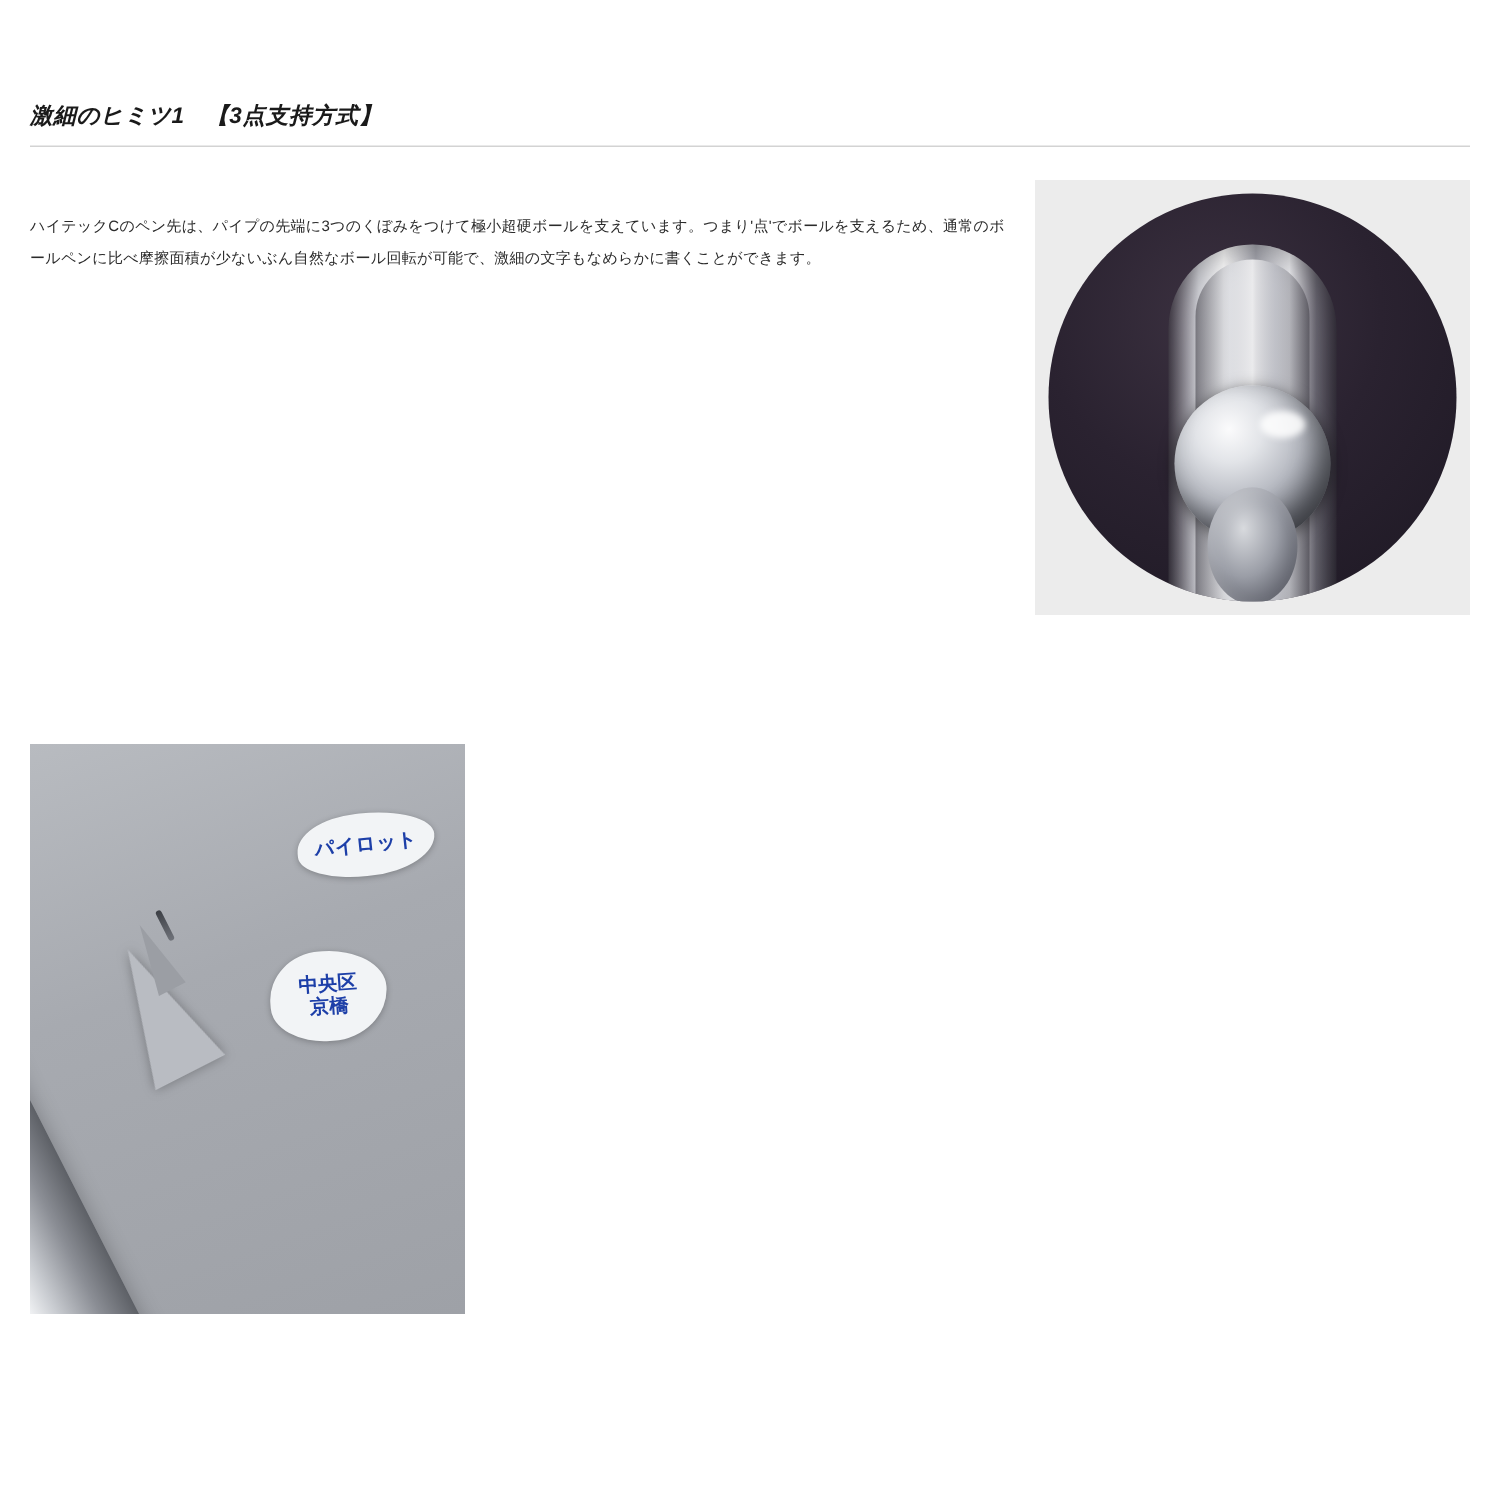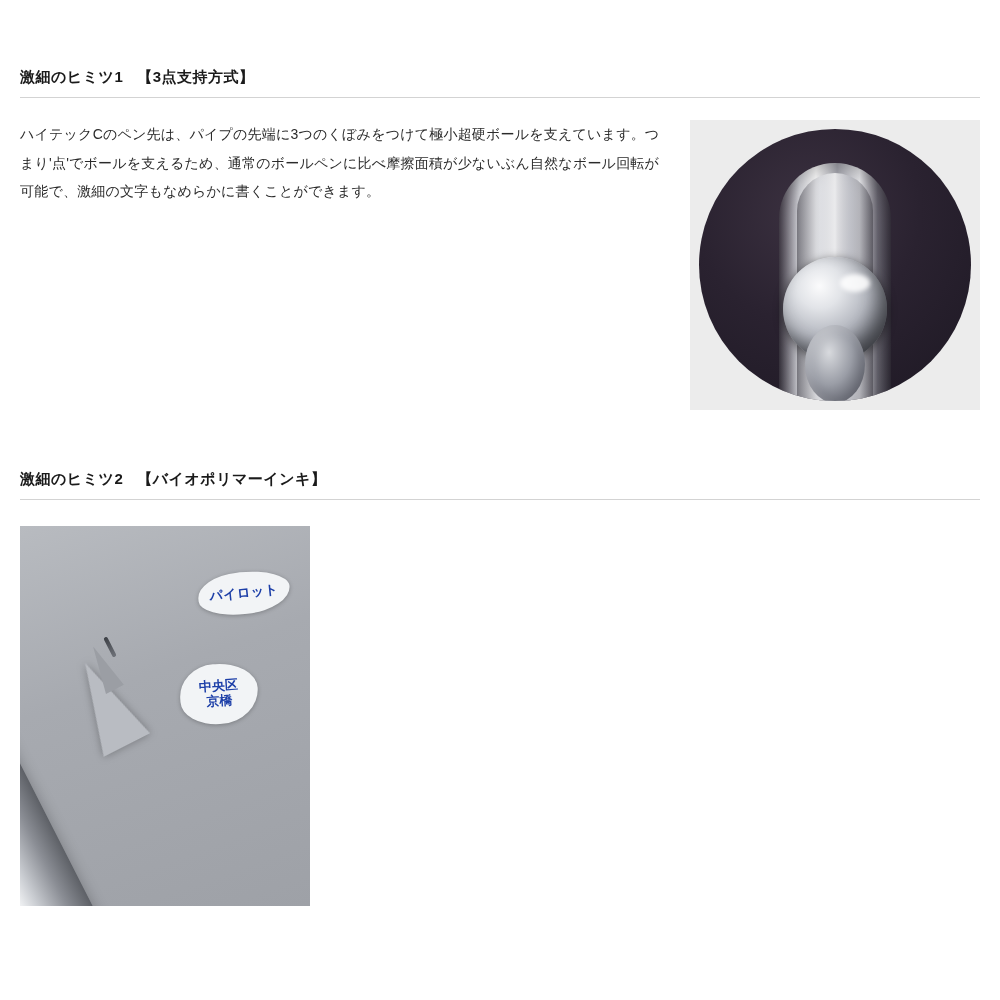--- a/index.html
+++ b/index.html
@@ -23,38 +23,40 @@
   }
 
   
   .section-heading {
     font-size: 15px;
     font-weight: bold;
     letter-spacing: 0.5px;
     color: #1a1a1a;
     padding: 0 0 10px 0;
     border-bottom: 1px solid #d3d3d3;
+    font-style: italic;
   }
   .heading-gap {
     display: inline-block;
     width: 14px;
   }
 
   
   .section-body {
     display: flex;
     align-items: flex-start;
     justify-content: space-between;
   }
   .section-text {
-    font-size: 14px;
+    font-size: 10px;
     line-height: 2.05;
     color: #2b2b2b;
     letter-spacing: 0.2px;
     max-width: 650px;
+    margin-top: 22px;
   }
   .section-text p {
     margin: 0;
   }
 
   
   .figure {
     flex: 0 0 auto;
   }
   .fig1 {
@@ -264,23 +266,20 @@
         <div class="barrel-inner"></div>
         <div class="ball"></div>
         <div class="dimple"></div>
         <div class="glint"></div>
       </div>
     </div>
   </div>
 
   <div class="spacer-3"></div>
 
-  <div class="section-heading">
-    <span>激細のヒミツ2</span><span class="heading-gap"></span><span>【バイオポリマーインキ】</span>
-  </div>
 
   <div class="spacer-4"></div>
 
   <div class="section-body">
 
     <div class="figure fig2">
       <div class="pen-body"></div>
       <div class="pen-cone"></div>
       <div class="pen-cone2"></div>
       <div class="pen-tip"></div>

